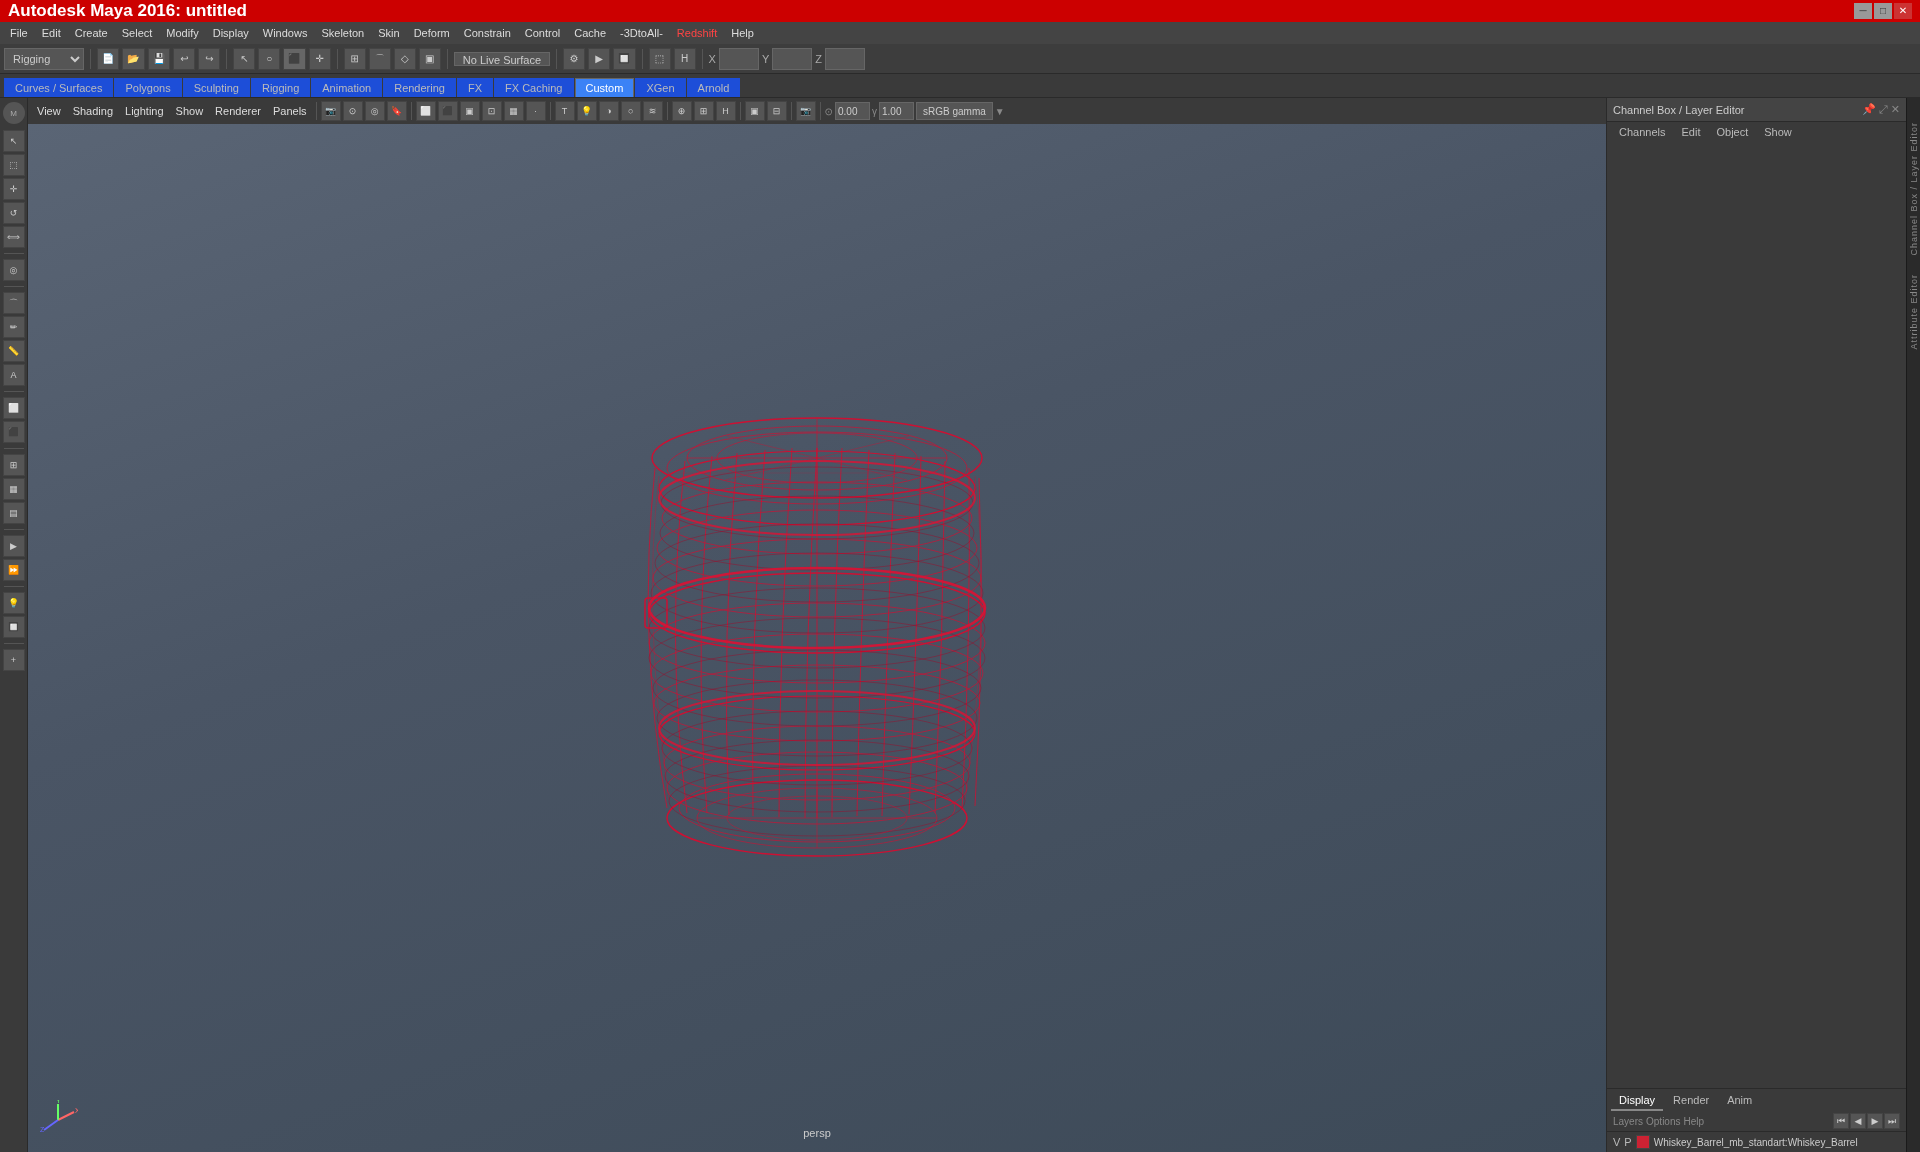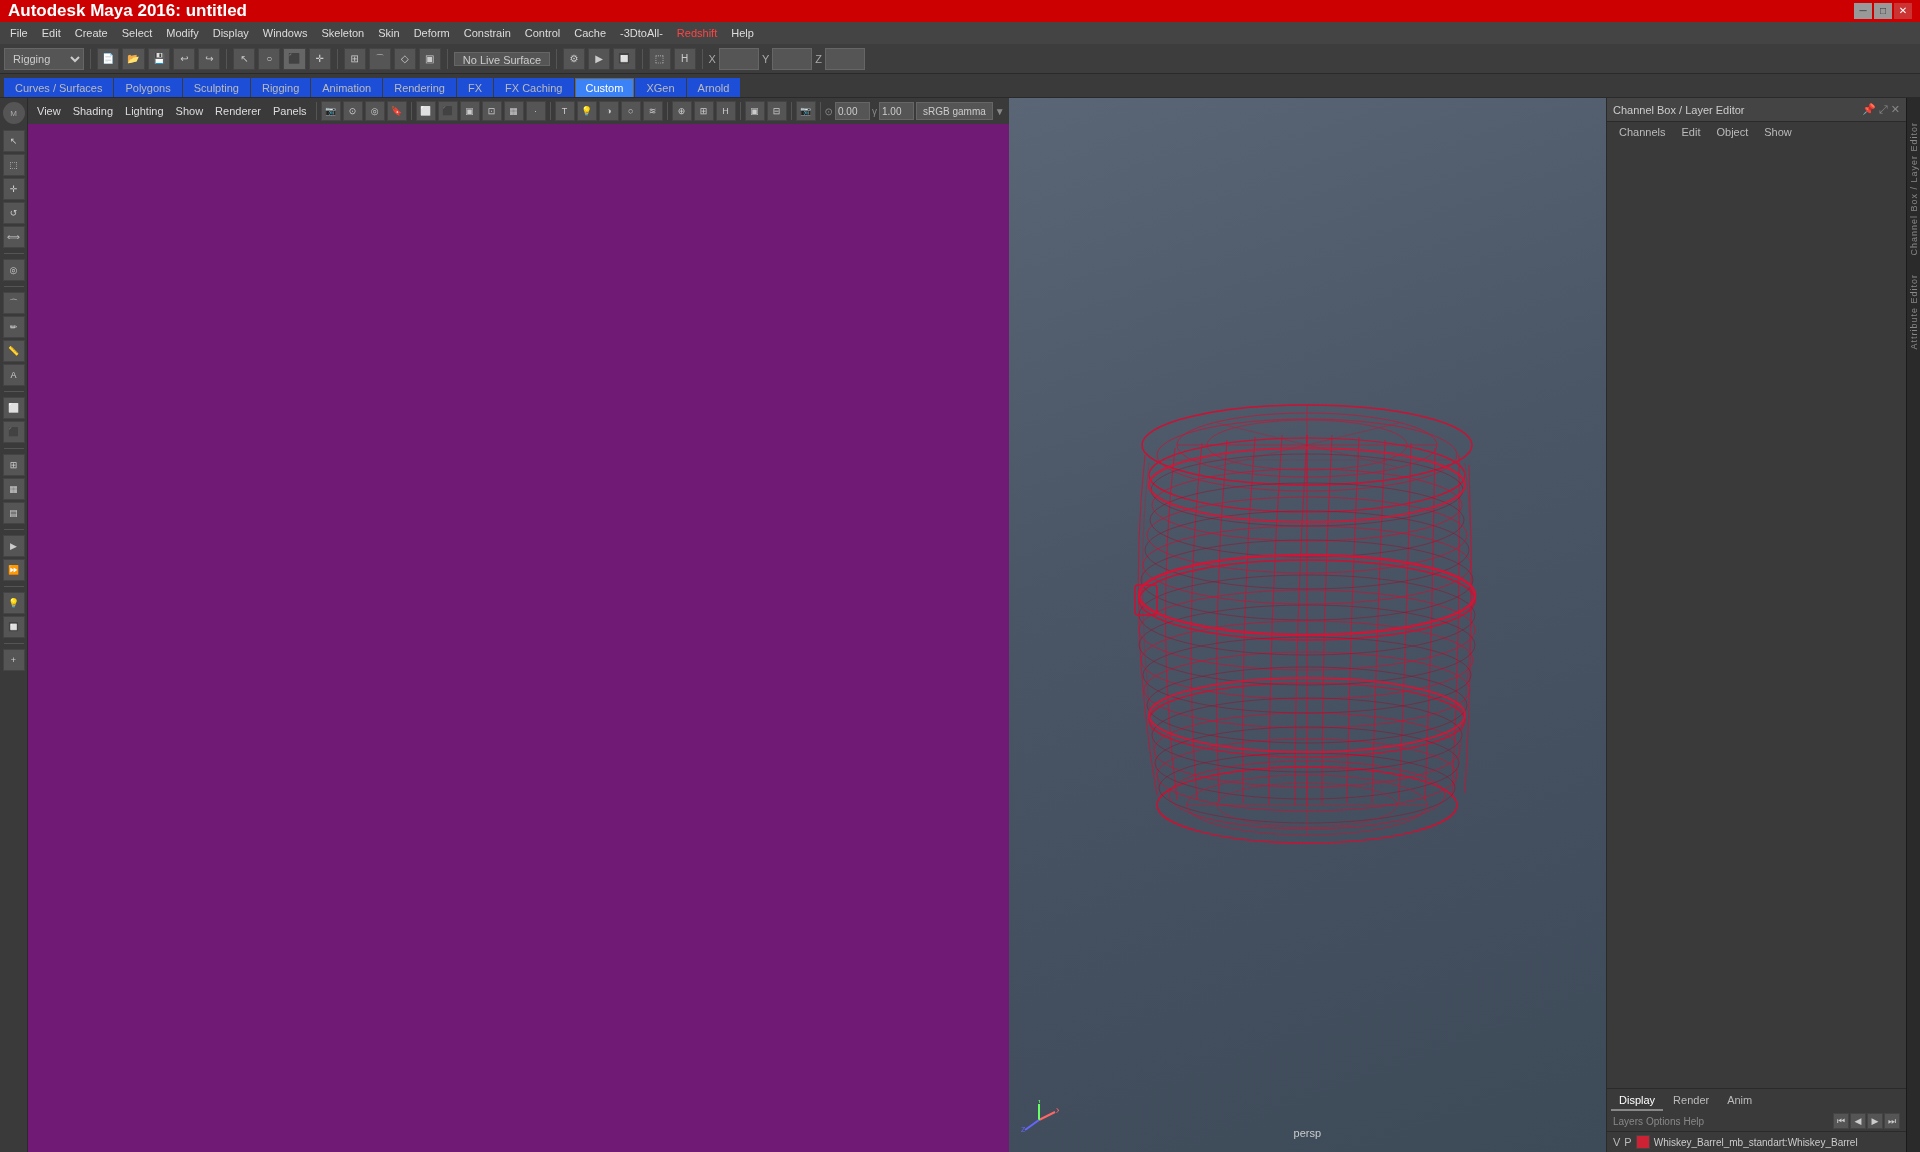--- a/index.html
+++ b/index.html
@@ -180,22 +180,22 @@
       width: 20px;
       height: 1px;
       background: #555;
       margin: 3px 0;
     }
 
     
     #viewport-area {
       flex: 1;
       display: flex;
-      flex-direction: row;
-      background: #701a75;
+      flex-direction: column;
+      background: #0c4a6e;
       position: relative;
     }
 
     
     #viewport-toolbar {
       height: 26px;
       background: #3a3a3a;
       display: flex;
       align-items: center;
       padding: 0 4px;

